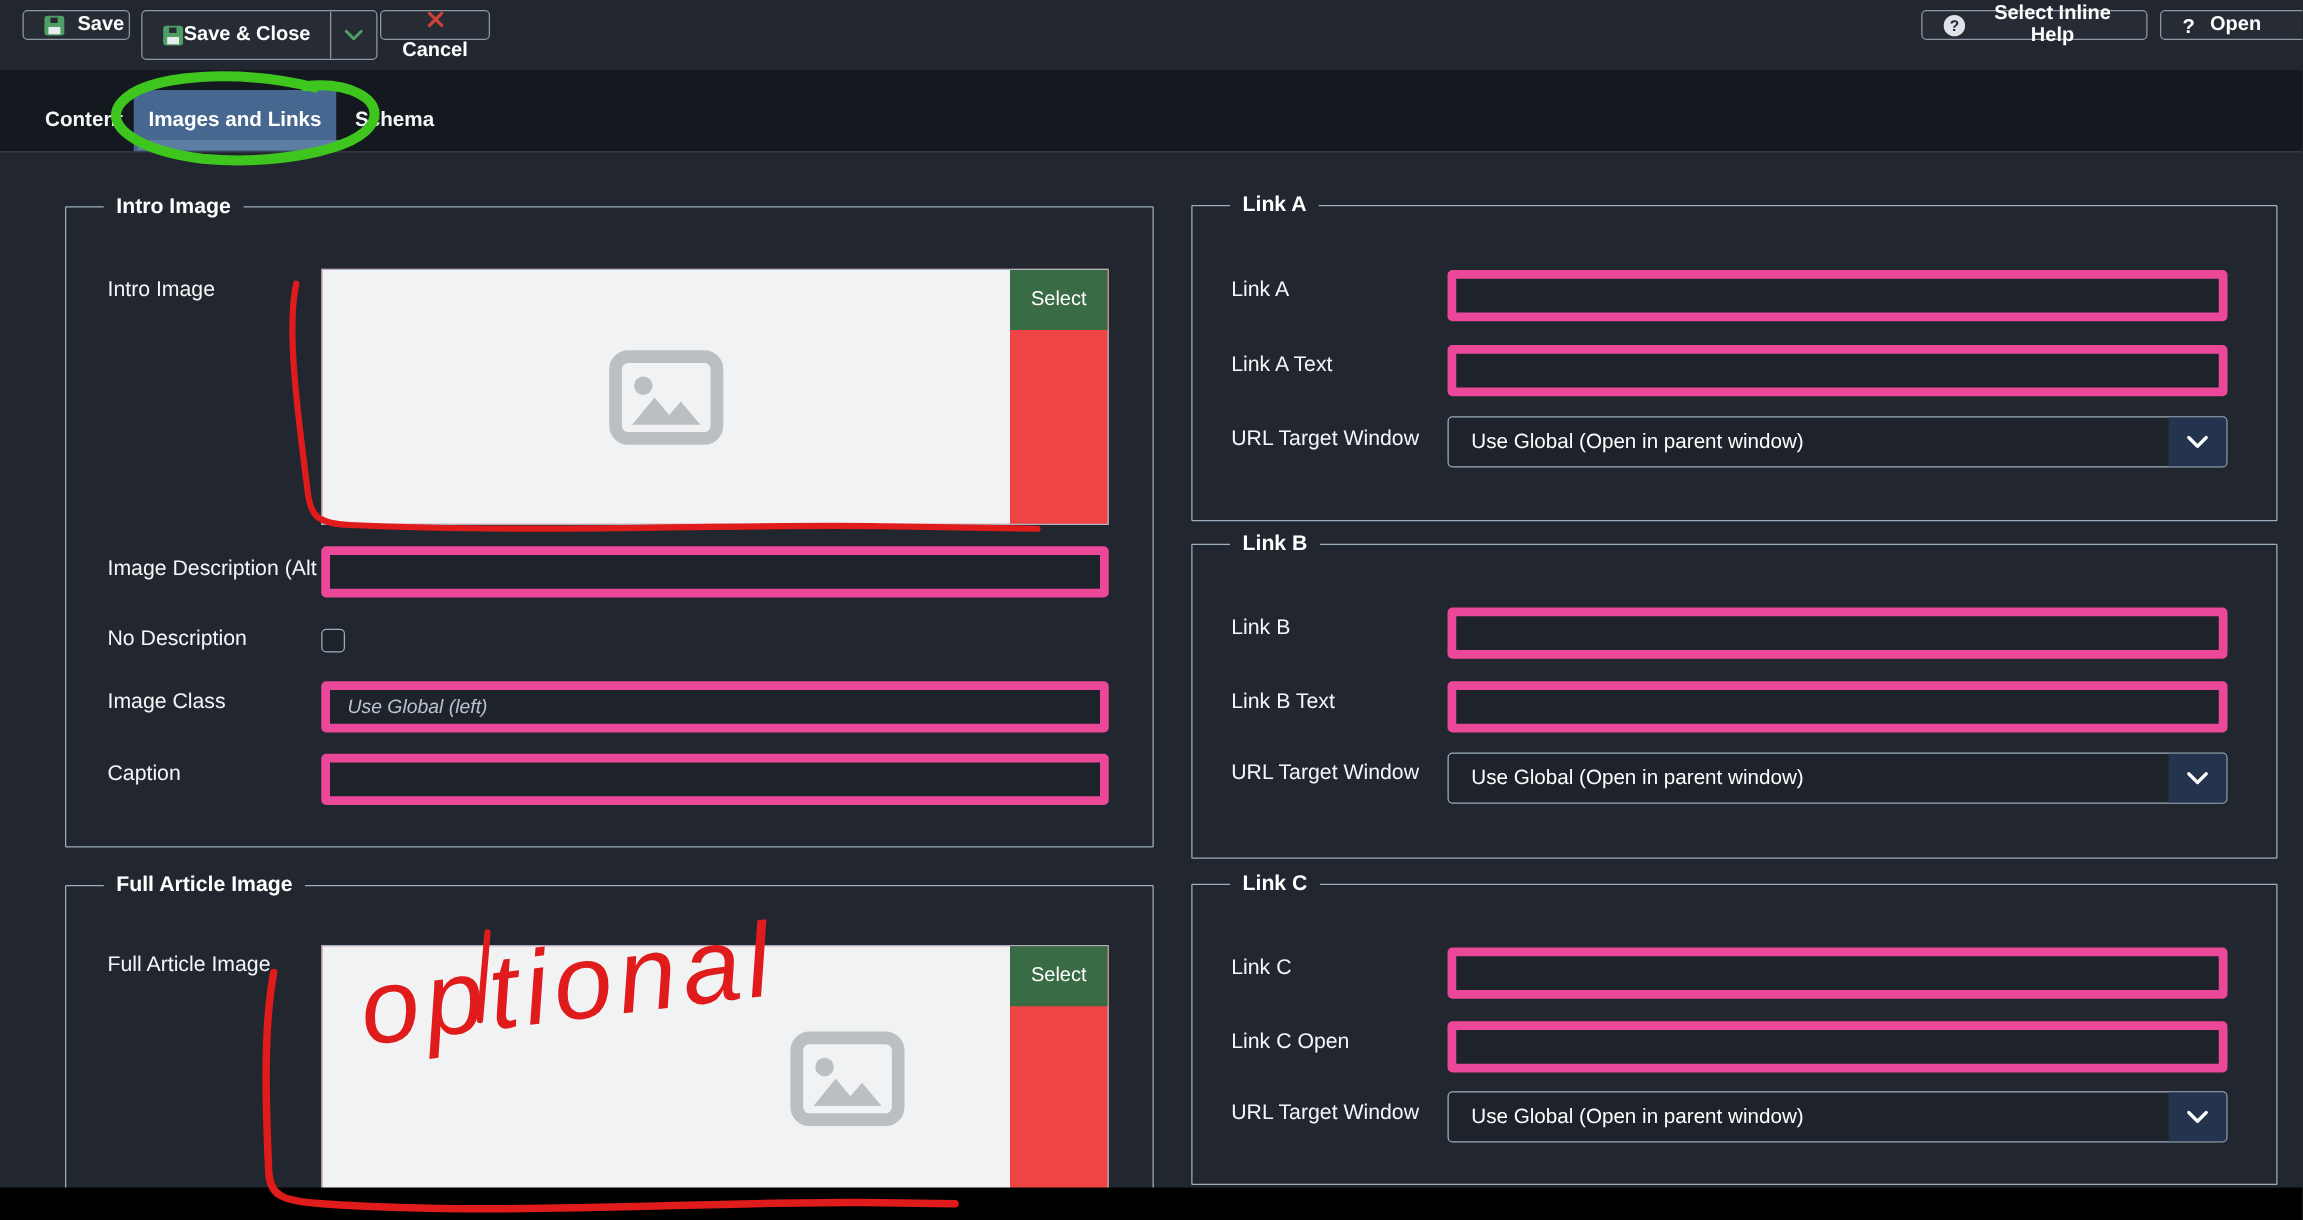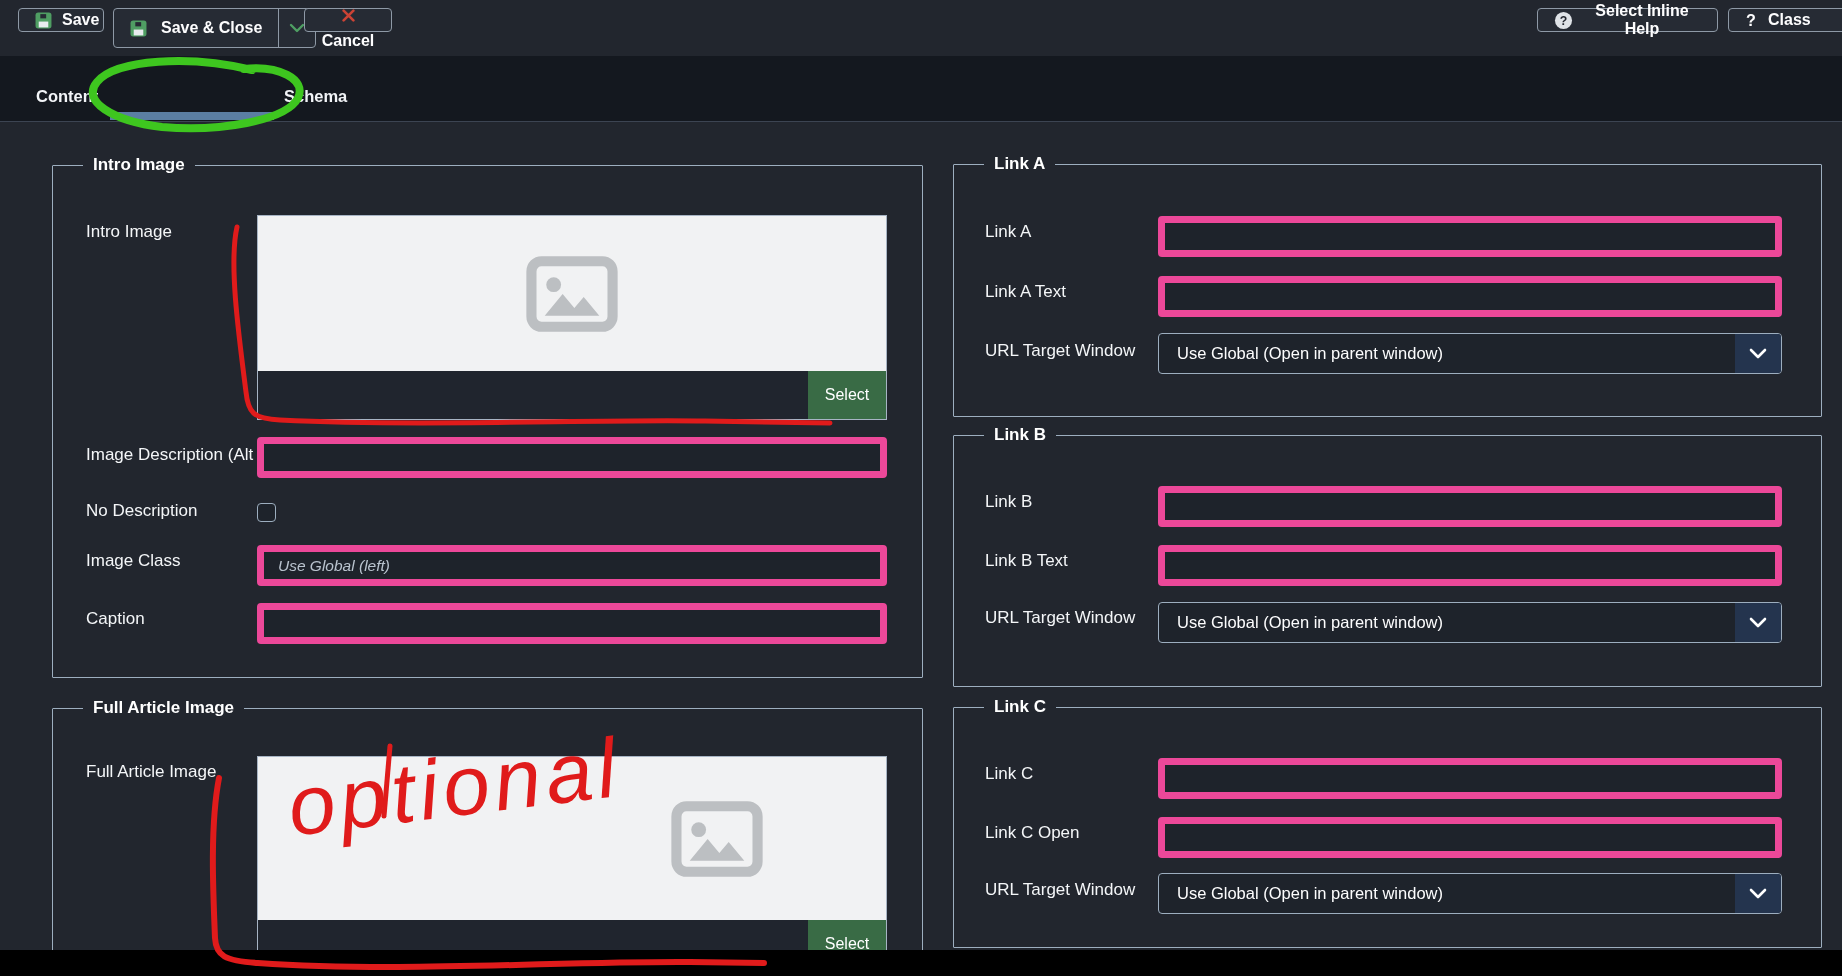--- a/index.html
+++ b/index.html
@@ -15,21 +15,21 @@
   .btn {
     position:absolute; top:8px; height:24px;
     display:flex; align-items:center; gap:10px;
     background:#262b34; border:1px solid #8e99a6; border-radius:4px;
     color:#fdfdfe; font-size:16px; font-weight:700; padding:0 16px; cursor:pointer;
     font-family:"Liberation Sans", sans-serif;
   }
   .btn svg { flex:0 0 auto; }
   .btn-split { position:absolute; top:8px; height:40px; display:flex; align-items:stretch;
     background:#262b34; border:1px solid #8e99a6; border-radius:4px; overflow:hidden; cursor:pointer; }
-  .btn-split .main { display:flex; align-items:center; gap:14px; padding:0 16px;
+  .btn-split .main { display:flex; align-items:center; gap:0; padding:0 16px;
     font-size:16px; font-weight:700; color:#fdfdfe; }
   .btn-split .divider { width:1px; background:#8e99a6; }
   .btn-split .caret { width:36px; display:flex; align-items:center; justify-content:center; }
   
   .tabbar { position:absolute; left:0; top:56px; width:1842px; height:66px;
     background:#14181f; border-bottom:1px solid #3c4452; }
   .tab { position:absolute; bottom:0; height:49px; line-height:49px;
     font-size:16.5px; font-weight:700; color:#f2f4f7; padding:0 14px; cursor:pointer; white-space:nowrap; }
   .tab.active { background:#466890; color:#ffffff; }
   .tab-underline { position:absolute; bottom:1px; height:8px; background:#5b7ea2; }
@@ -44,21 +44,21 @@
   .inp::placeholder { color:#b9c3ce; font-style:italic; font-size:15.5px; }
   .checkbox { position:absolute; width:19px; height:19px; background:#1e232b;
     border:1px solid #9daebf; border-radius:4px; cursor:pointer; }
   
   .sel { position:absolute; height:41px; background:#1e232b; border:1px solid #9daebf;
     border-radius:4px; cursor:pointer; }
   .sel .val { position:absolute; left:18px; top:0; line-height:39px; font-size:16.5px; color:#fdfdfe; white-space:nowrap; }
   .sel .chev { position:absolute; right:0; top:0; width:46px; height:100%;
     background:#24344e; border-radius:0 3px 3px 0; display:flex; align-items:center; justify-content:center; }
   
-  .media { position:absolute; border:1px solid #a7b4c4; background:#ef4444; display:flex; flex-direction:column; }
+  .media { position:absolute; border:1px solid #a7b4c4; background:#ef4444; display:flex; flex-direction:row; }
   .media .preview { flex:1 1 auto; background:#f1f2f3; display:flex; align-items:center; justify-content:center; }
   .media .bar { height:48px; display:flex; align-items:stretch; }
   .media .pathbox { flex:1 1 auto; background:#20252e; }
   .media .selbtn { width:78px; background:#396b45; color:#ffffff; border:none;
     font-size:16px; font-weight:400; cursor:pointer; font-family:"Liberation Sans", sans-serif; }
   
   .blackbar { position:absolute; left:0; top:950px; width:1842px; height:26px; background:#000; z-index:40; }
   .anno { position:absolute; left:0; top:0; width:1842px; height:976px; z-index:60; pointer-events:none; }
 </style>
 </head>
@@ -103,26 +103,27 @@
         <circle cx="10" cy="10" r="9" fill="#dfe3e7"></circle>
         <text x="10" y="14.5" font-size="13" font-weight="bold" text-anchor="middle" fill="#22262e" font-family="Liberation Sans, sans-serif">?</text>
       </svg>
     <span>Select Inline Help</span>
   </button>
 
   <button class="btn" style="left:1728px; width:130px;">
     <svg width="13" height="19" viewBox="0 0 13 20">
         <text x="6" y="16" font-size="17" font-weight="bold" text-anchor="middle" fill="#fdfdfe" font-family="Liberation Sans, sans-serif">?</text>
       </svg>
-    <span>Class</span>
+    <span>Open</span>
   </button>
 </div>
 
 <div class="tabbar">
   <div class="tab" style="left:22px;">Content</div>
+  <div class="tab active" style="left:107px; width:162px; text-align:center; padding:0;">Images and Links</div>
   <div class="tab-underline" style="left:110px; width:164px;"></div>
   <div class="tab" style="left:270px;">Schema</div>
 </div>
 
 <div class="fs" style="left:52px; top:165px; width:871px; height:513px;">
   <span class="legend">Intro Image</span>
 </div>
 <span class="lbl" style="left:86px; top:222px;">Intro Image</span>
 
 <div class="media" style="left:257px; top:215px; width:630px; height:205px;">

